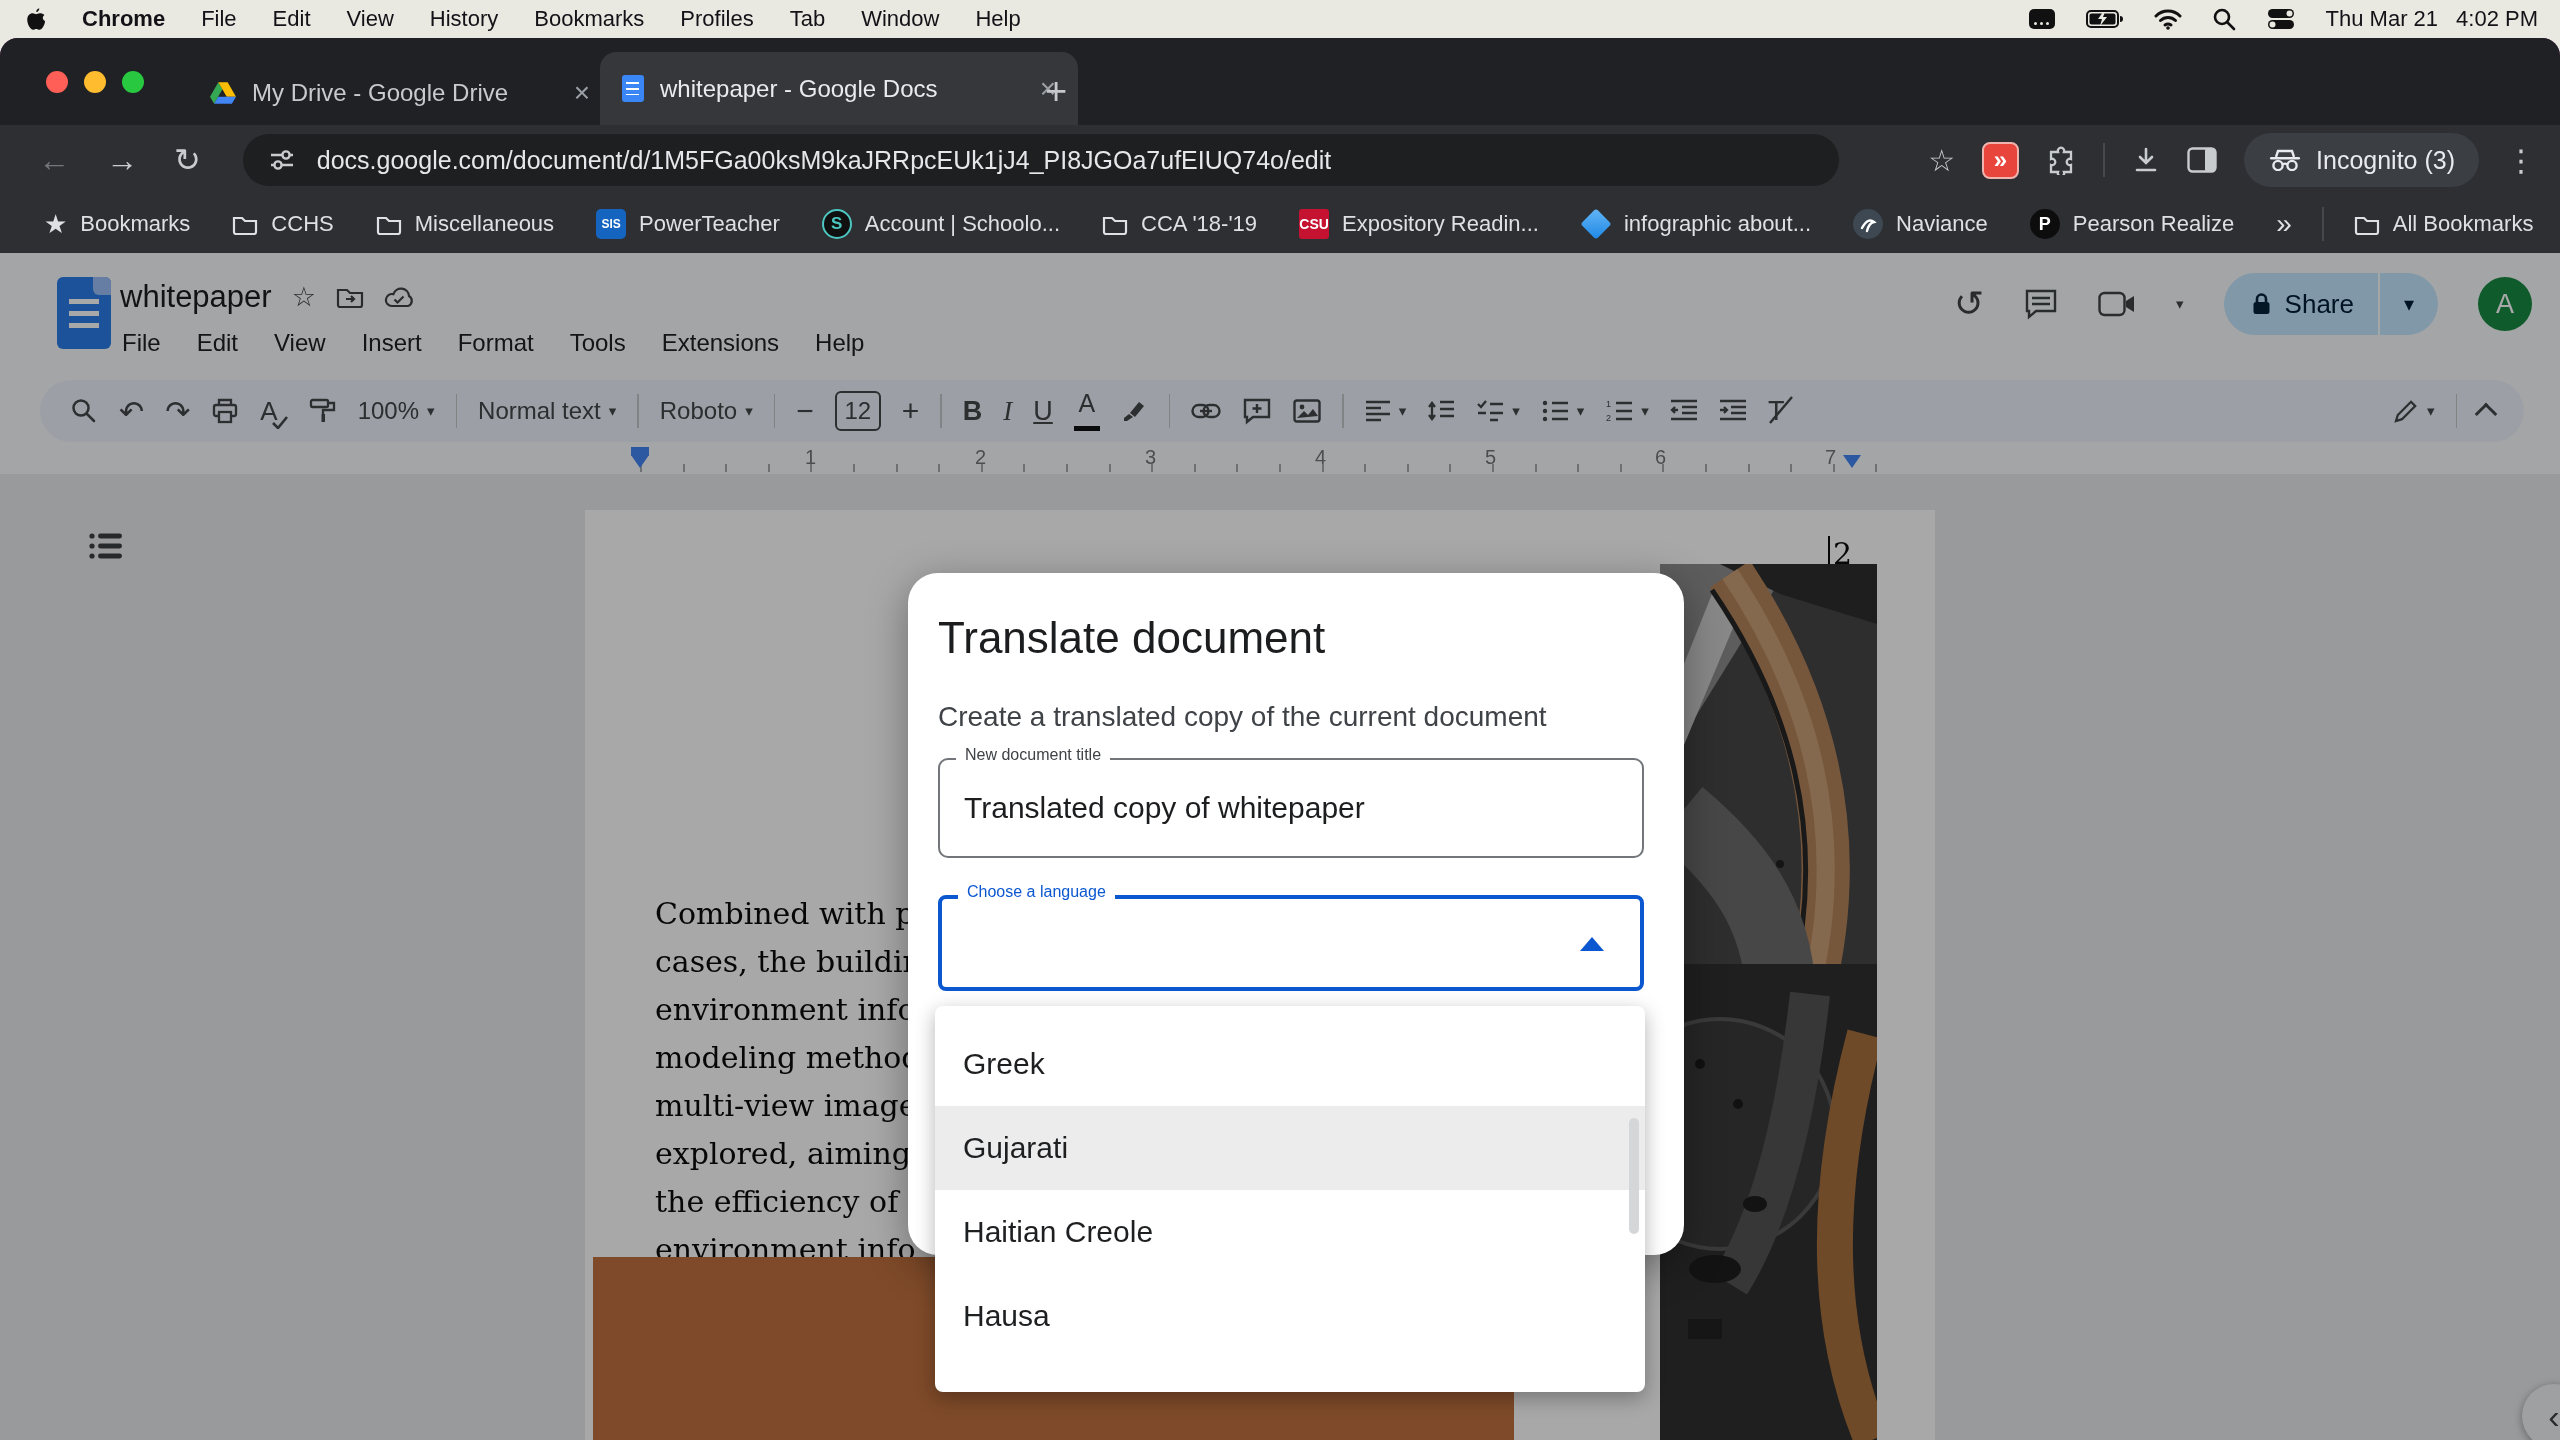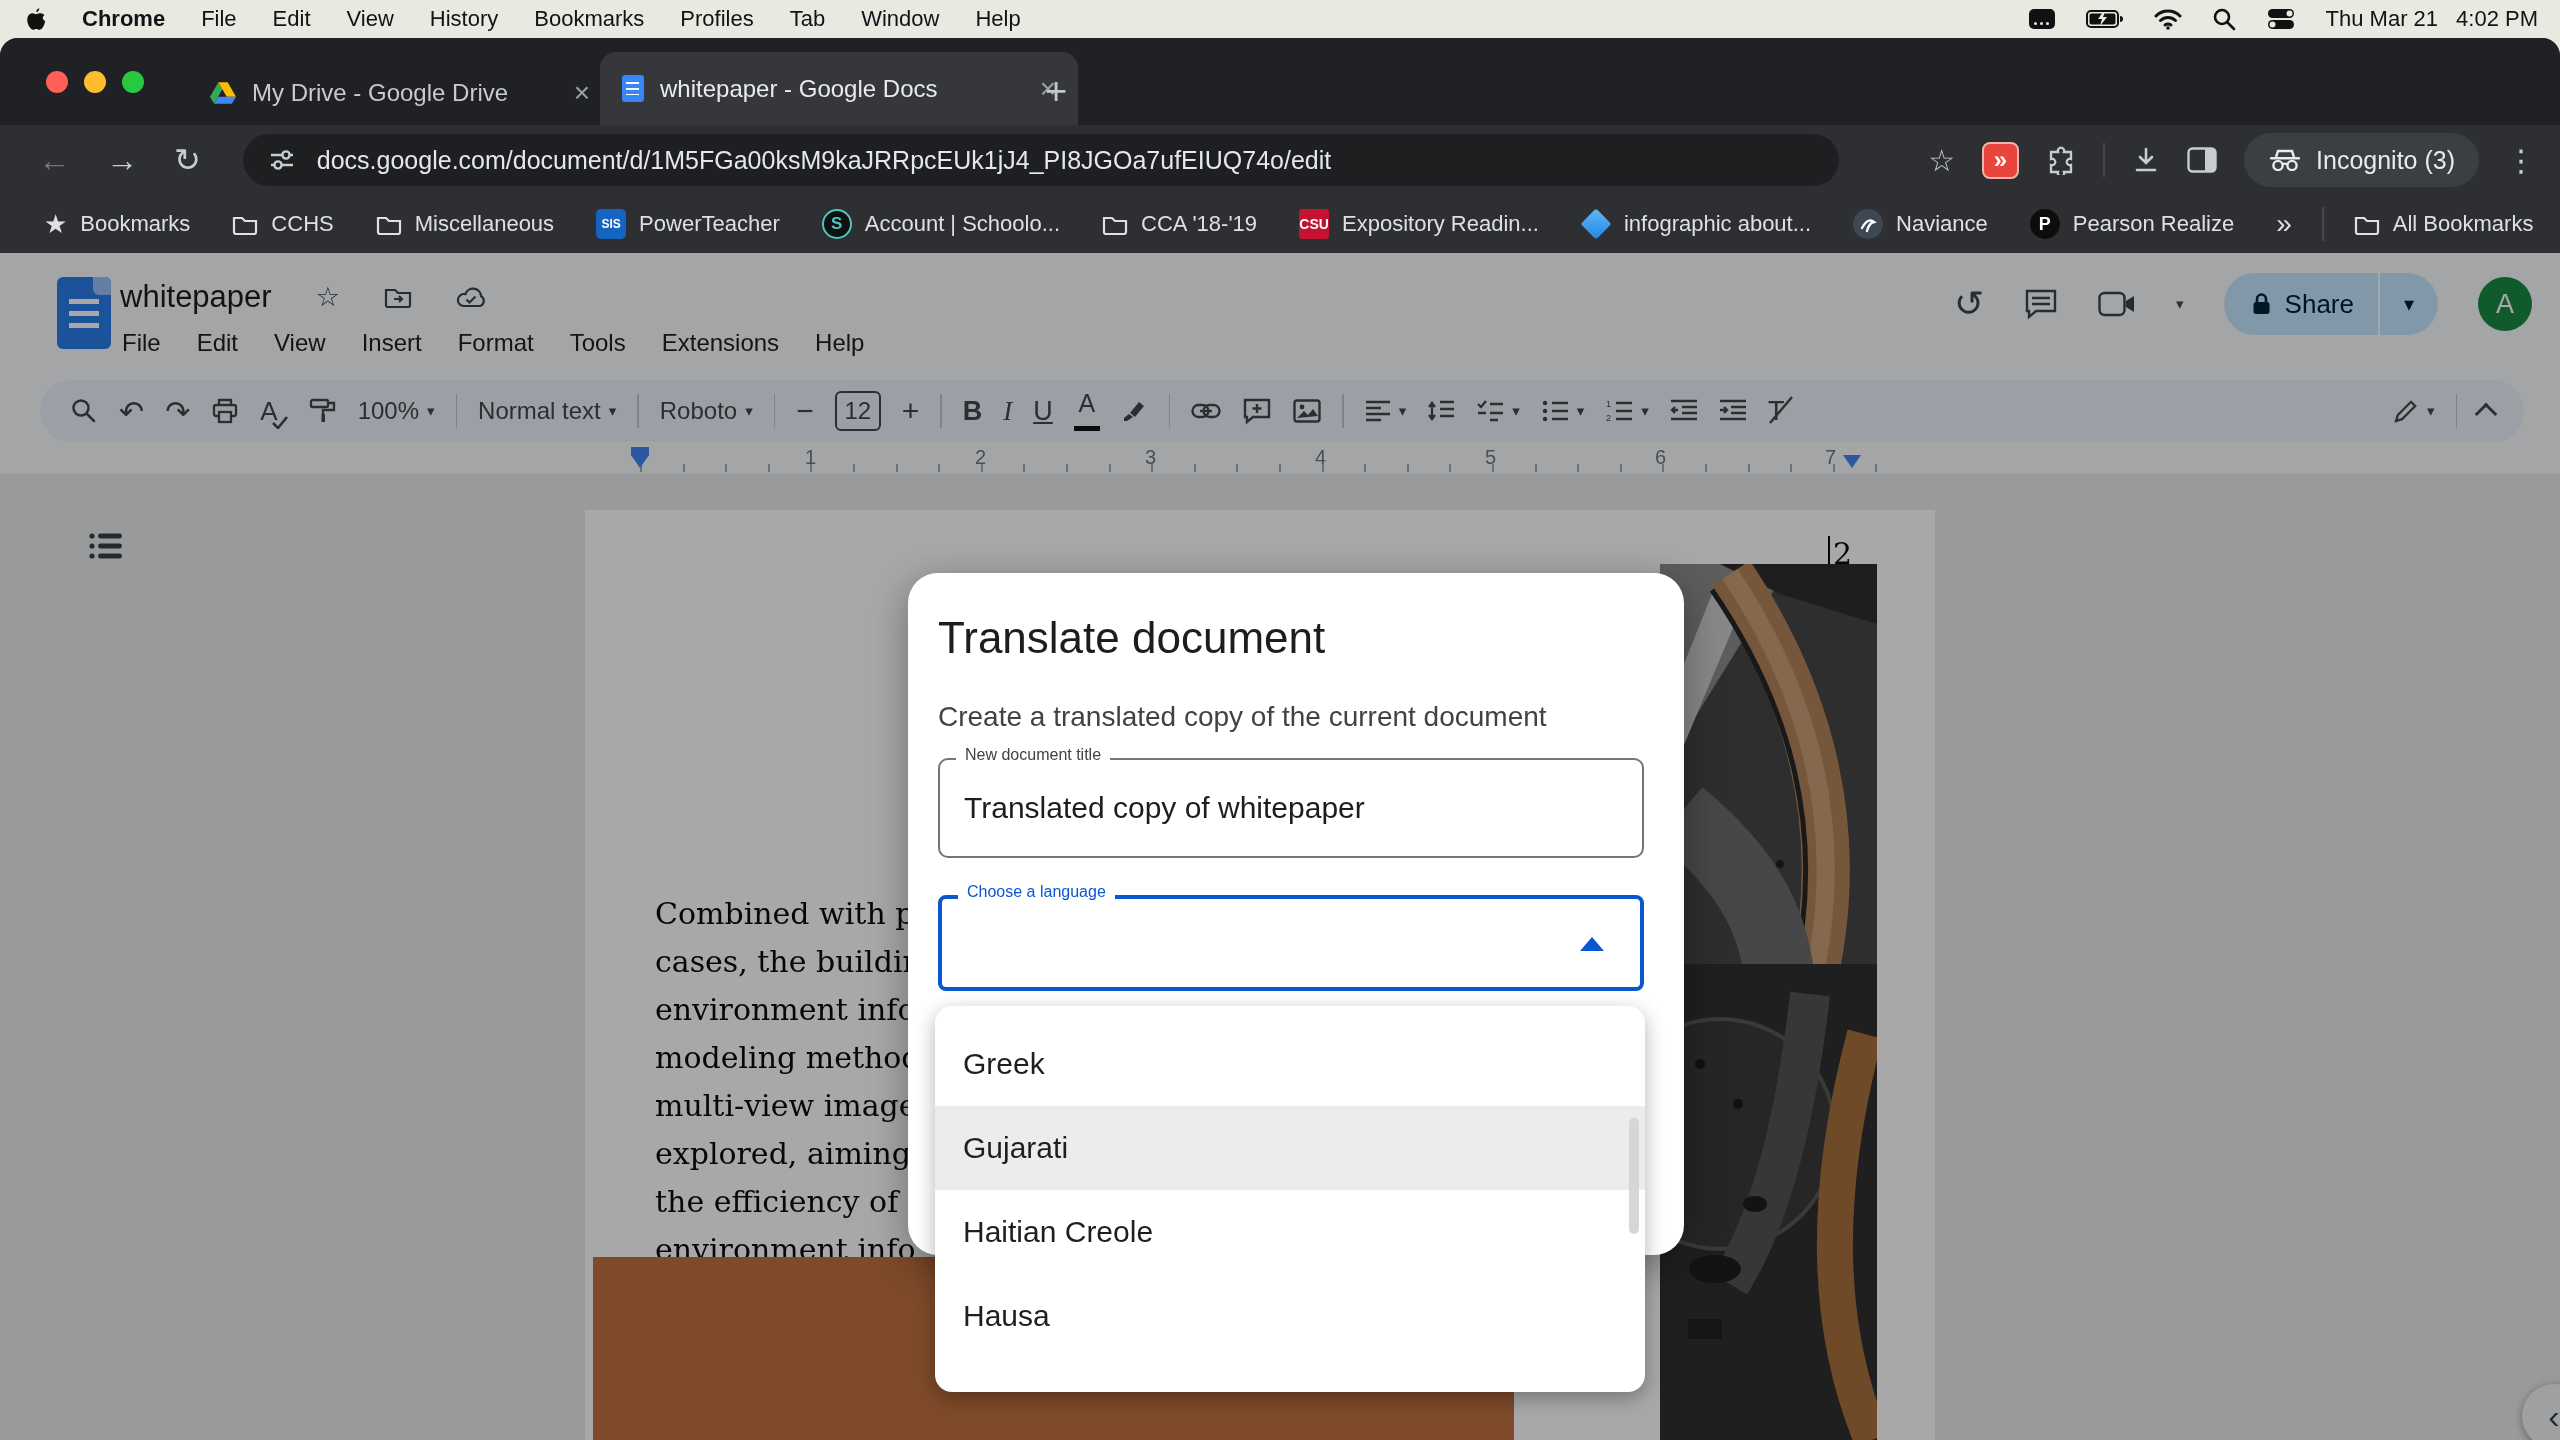--- a/index.html
+++ b/index.html
@@ -60,21 +60,21 @@
   .bm-overflow { font-size:28px; color:#dee0e3; }
 
   
   .docs { position:relative; height:1187px; background:#f9fbfd; }
 
   .docs-appicon { position:absolute; left:57px; top:24px; width:54px; height:72px; background:#2b7de9; border-radius:6px; }
   .docs-appicon .fold { position:absolute; right:0; top:0; width:18px; height:18px; background:#9cc0f8; border-radius:0 6px 0 6px; }
   .docs-appicon .bars { position:absolute; left:12px; top:22px; width:30px; height:34px;
      background:repeating-linear-gradient(#fff 0 5px, transparent 5px 12px); }
 
-  .doc-title-row { position:absolute; left:120px; top:26px; display:flex; align-items:center; gap:44px; }
+  .doc-title-row { position:absolute; left:120px; top:26px; display:flex; align-items:center; gap:20px; }
   .doc-title { font-size:31px; color:#1d1e20; }
   .title-ic { font-size:27px; color:#3f4346; display:flex; align-items:center; }
 
   .docs-menus { position:absolute; left:122px; top:76px; display:flex; gap:36px; font-size:24px; color:#202124; }
 
   .hdr-right { position:absolute; right:28px; top:20px; display:flex; align-items:center; gap:40px; }
   .hdr-ic { font-size:36px; color:#3f4346; display:flex; align-items:center; }
   .share-pill { height:62px; border-radius:31px; background:#c2e7ff; display:flex; align-items:center; overflow:hidden; }
   .share-main { display:flex; align-items:center; gap:14px; padding:0 24px 0 28px; color:#001d35; font-size:26px; height:100%; }
   .share-sep { width:2px; height:62px; background:rgba(255,255,255,.9); }
@@ -123,21 +123,21 @@
   .dlg-title { position:absolute; left:30px; top:40px; font-size:44px; color:#1c1d1f; }
   .dlg-sub { position:absolute; left:30px; top:128px; font-size:28px; color:#3f4246; }
   .field { position:absolute; left:30px; width:706px; border-radius:10px; }
   .fld-label { position:absolute; top:-14px; left:16px; background:#fff; padding:0 9px; font-size:16px; color:#3f4246; }
   .f-title { top:185px; height:100px; border:2px solid #72767a; }
   .f-title .fld-value { position:absolute; left:24px; top:0; line-height:96px; font-size:30px; color:#1c1d1f; }
   .f-lang { top:322px; height:96px; border:4px solid #0b57d0; border-radius:8px; }
   .f-lang .fld-label { color:#0b57d0; top:-16px; }
   .f-lang .up-tri { position:absolute; right:36px; top:38px; width:0; height:0; border-left:12px solid transparent; border-right:12px solid transparent; border-bottom:14px solid #0b57d0; }
 
-  .lang-list { position:absolute; left:935px; top:753px; width:710px; height:386px; background:#fff; border-radius:17px; z-index:11; box-shadow:0 6px 20px rgba(0,0,0,.3); padding-top:16px; }
+  .lang-list { position:absolute; left:935px; top:753px; width:710px; height:386px; background:#fff; border-radius:8px; z-index:11; box-shadow:0 6px 20px rgba(0,0,0,.3); padding-top:16px; }
   .lang-item { height:84px; display:flex; align-items:center; padding-left:28px; font-size:30px; color:#1e1f21; }
   .lang-item.hl { background:#ececec; }
   .list-thumb { position:absolute; right:6px; top:112px; width:10px; height:116px; border-radius:5px; background:#d4d6d8; }
 
   svg { display:block; }
 </style>
 </head>
 <body>
 
 <div class="menubar">

